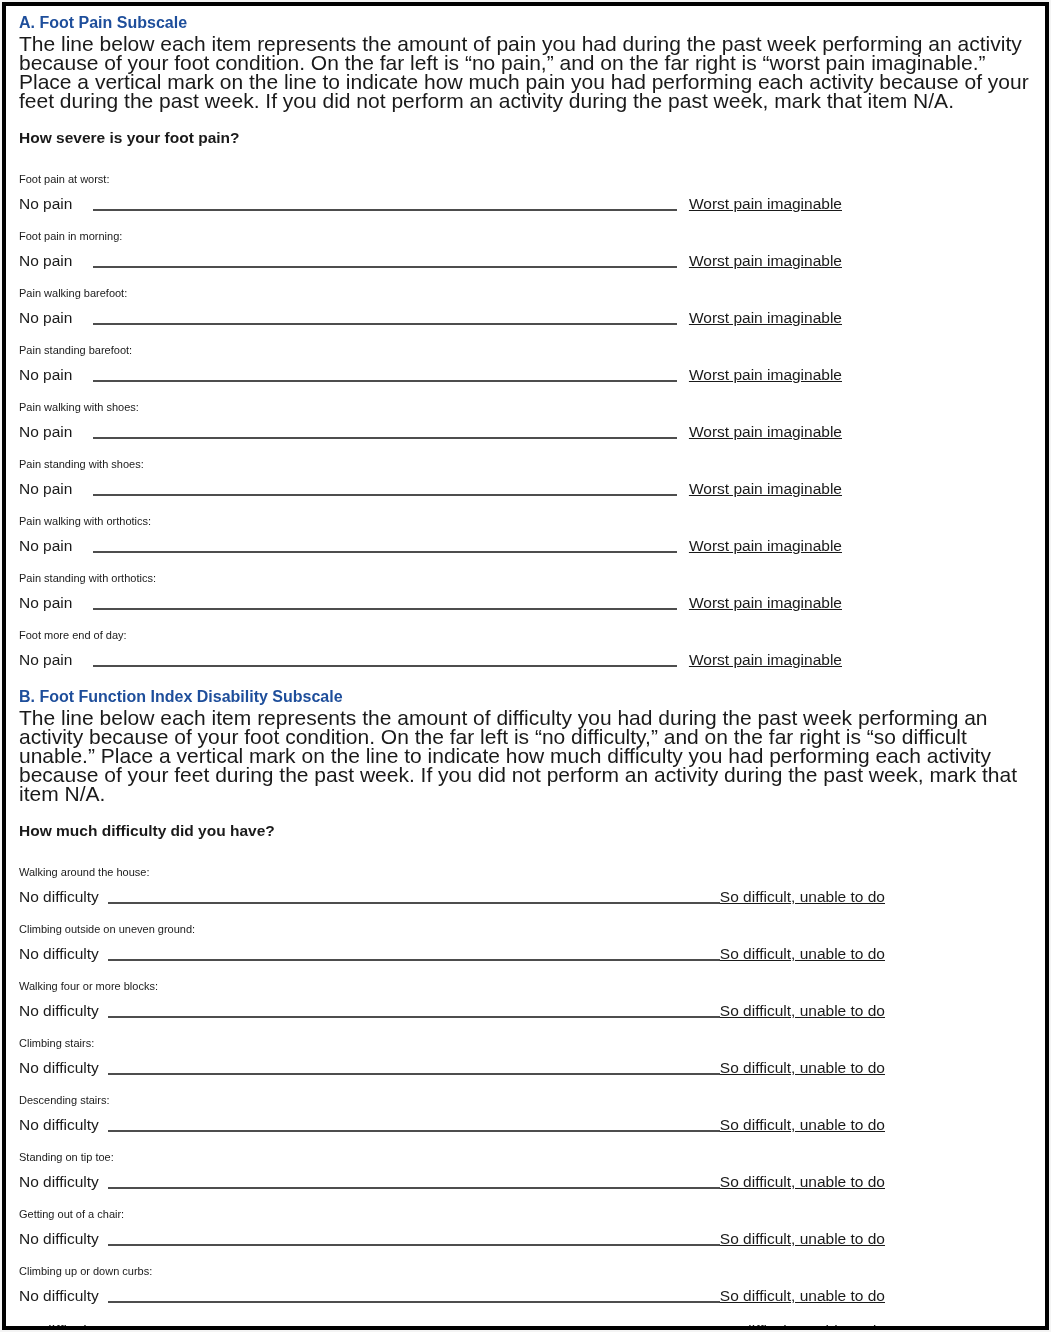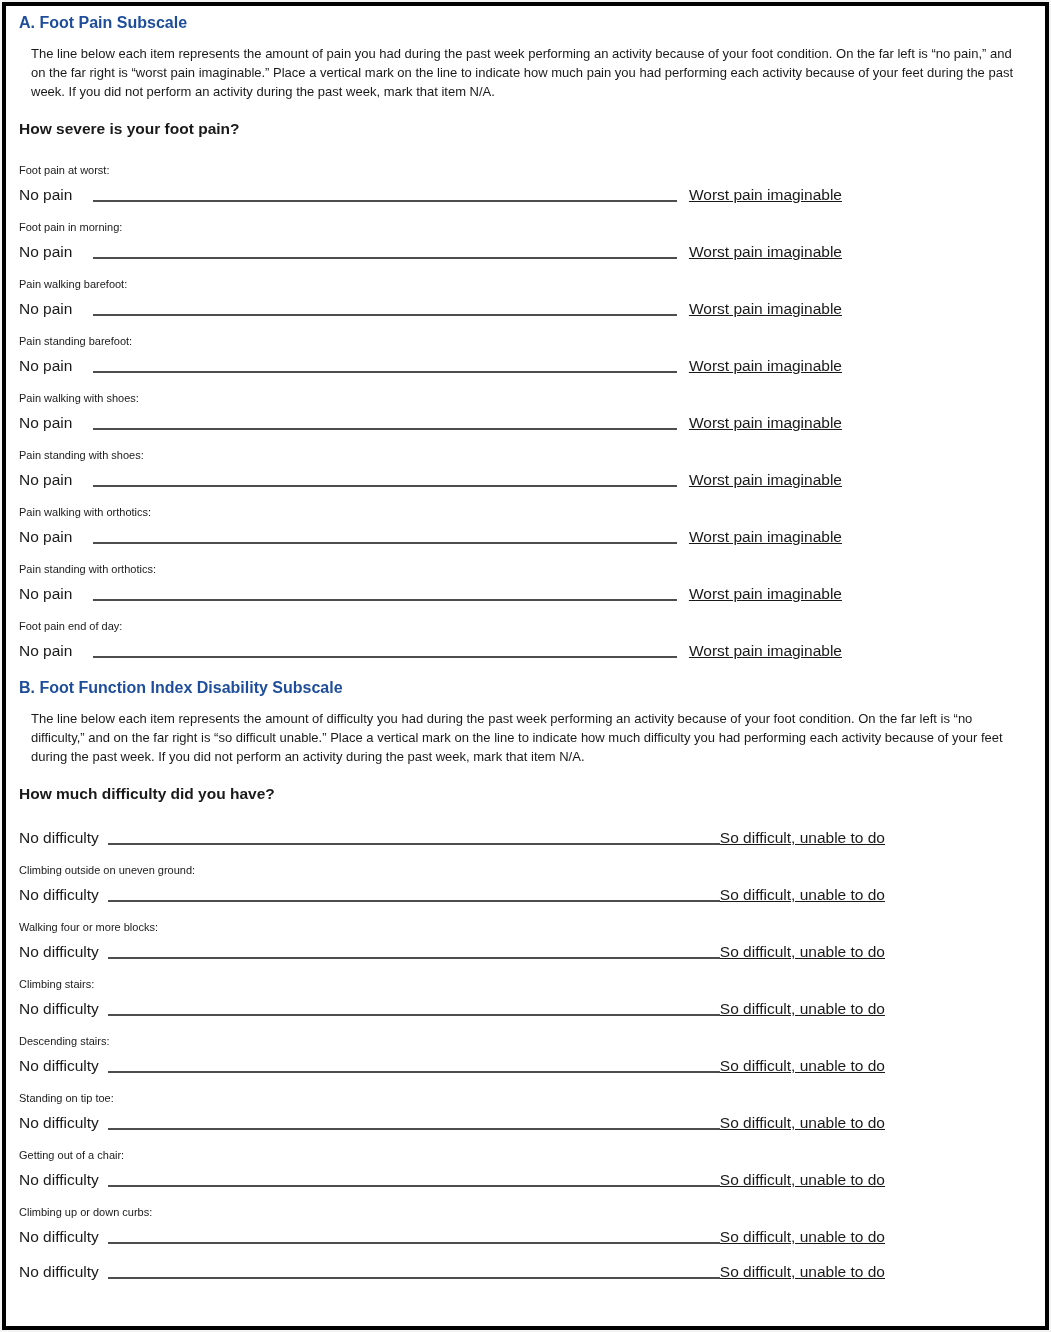--- a/index.html
+++ b/index.html
@@ -26,22 +26,22 @@
     overflow:hidden;
   }
   .section-heading{
     margin:0 0 2px 0;
     font-size:16px;
     line-height:19px;
     font-weight:bold;
     color:var(--heading-color);
   }
   .instructions{
-    margin:12px;
-    font-size:13px;
+    margin:0;
+    font-size:21px;
     line-height:19px;
   }
   .question{
     margin:18px 0 0 0;
     padding:0;
     font-size:15.5px;
     line-height:19px;
     font-weight:bold;
   }
   .items{
@@ -156,36 +156,37 @@
   <div class="item">
     <div class="item-label">Pain standing with orthotics:</div>
     <div class="vas-row">
       <span class="anchor left">No pain</span>
       <span class="vas-line"></span>
       <span class="anchor right">Worst pain imaginable</span>
     </div>
   </div>
 
   <div class="item">
-    <div class="item-label">Foot pain end of day:</div>
+    <div class="item-label">Foot more end of day:</div>
     <div class="vas-row">
       <span class="anchor left">No pain</span>
       <span class="vas-line"></span>
       <span class="anchor right">Worst pain imaginable</span>
     </div>
   </div>
 </div>
   </section>
 
   <section class="qsection section-b">
     <h2 class="section-heading">B. Foot Function Index Disability Subscale</h2>
     <p class="instructions">The line below each item represents the amount of difficulty you had during the past week performing an activity because of your foot condition. On the far left is “no difficulty,” and on the far right is “so difficult unable.” Place a vertical mark on the line to indicate how much difficulty you had performing each activity because of your feet during the past week. If you did not perform an activity during the past week, mark that item N/A.</p>
     <p class="question">How much difficulty did you have?</p>
     <div class="items">
   <div class="item">
+    <div class="item-label">Walking around the house:</div>
     <div class="vas-row">
       <span class="anchor left">No difficulty</span>
       <span class="vas-line"></span>
       <span class="anchor right">So difficult, unable to do</span>
     </div>
   </div>
 
   <div class="item">
     <div class="item-label">Climbing outside on uneven ground:</div>
     <div class="vas-row">

